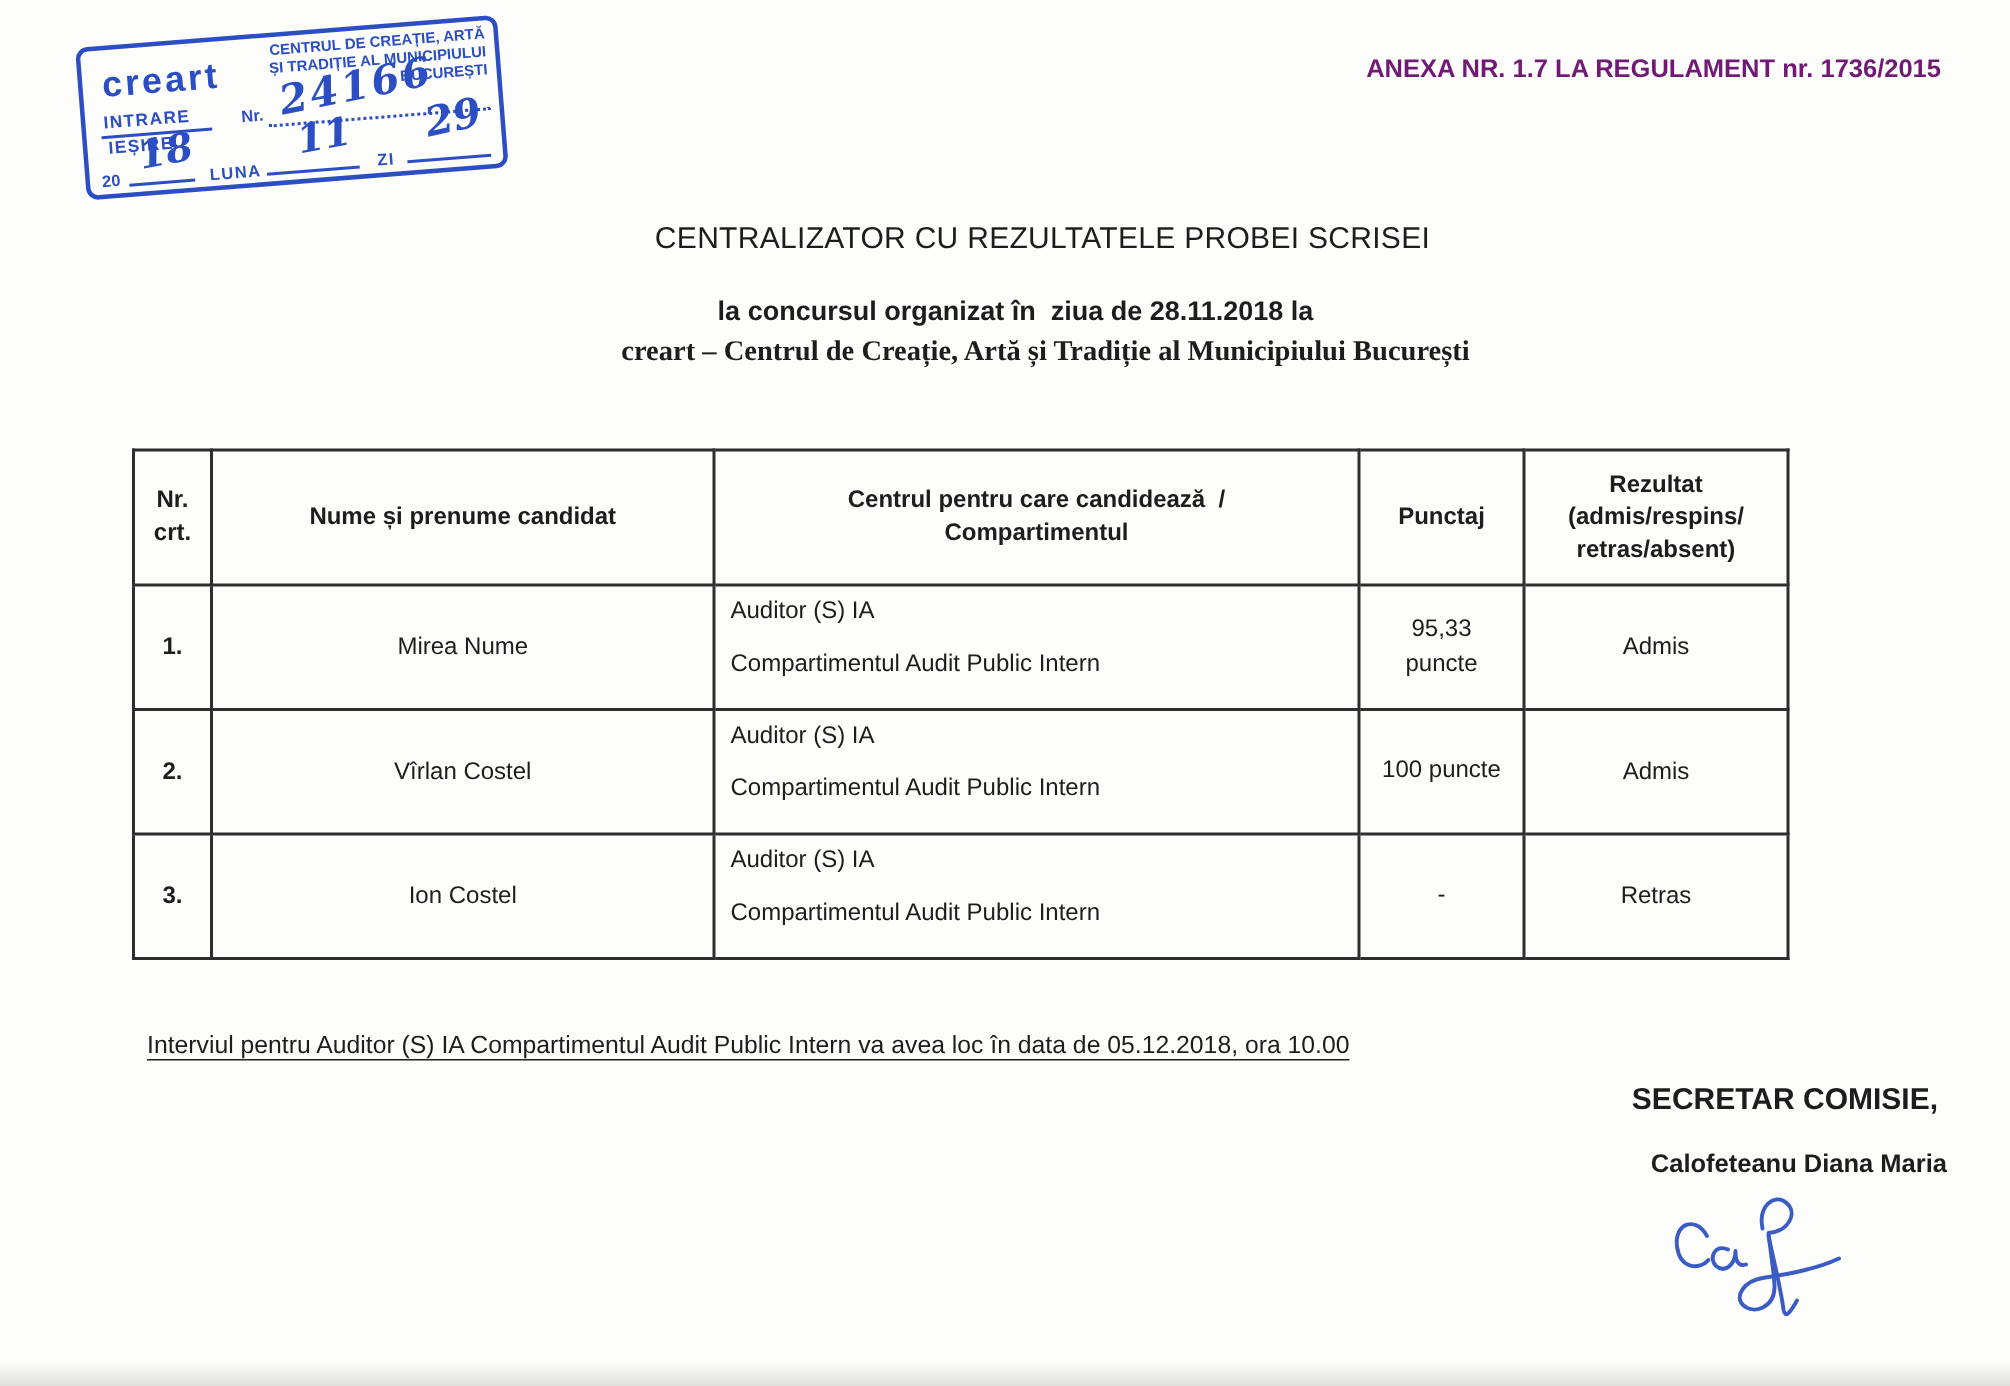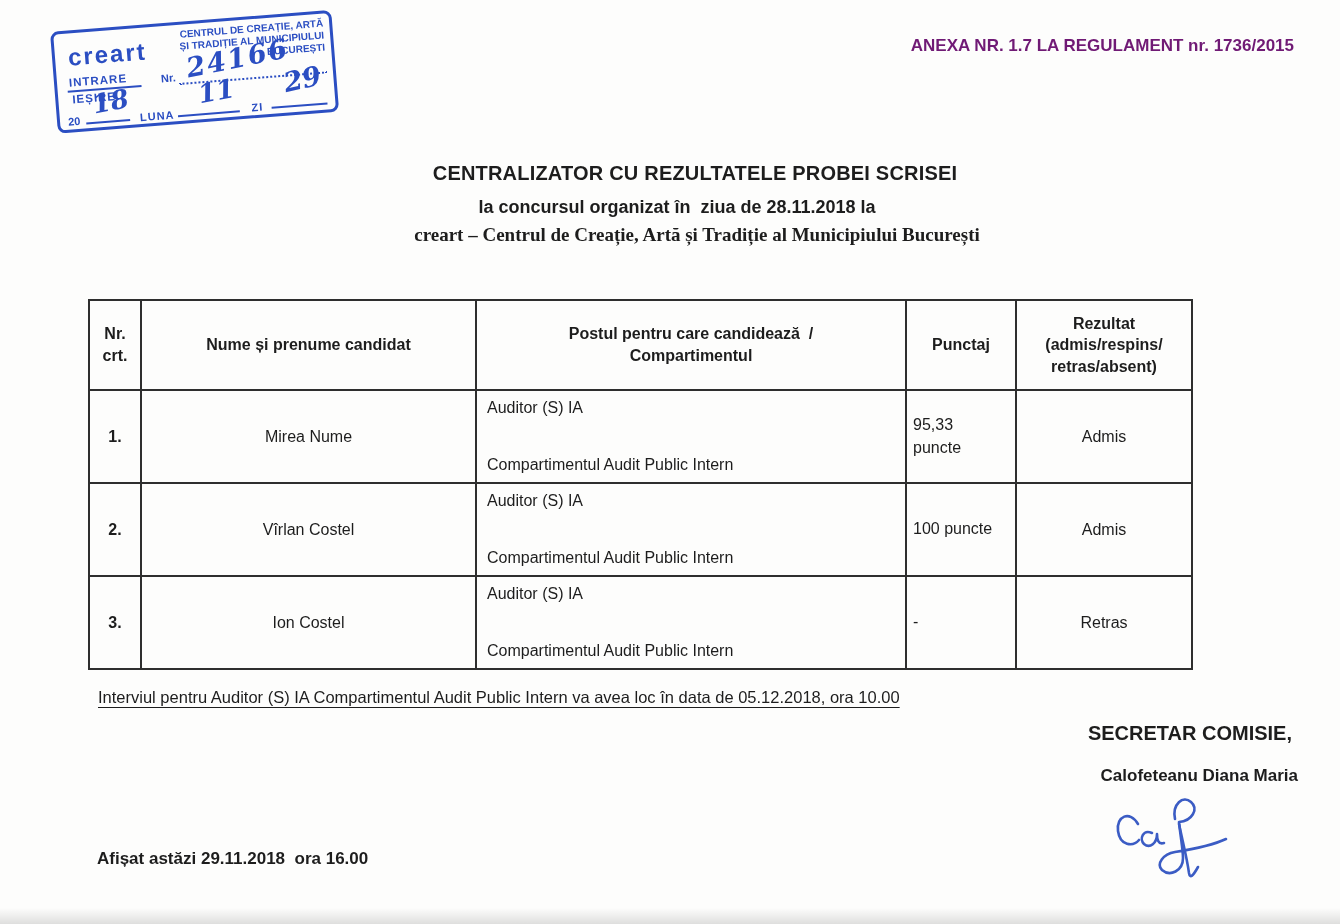--- a/index.html
+++ b/index.html
@@ -37,41 +37,41 @@
   .stamp-year-value { left:34px; top:56px; font-size:26px; transform:rotate(-6deg); }
   .stamp-luna-label { left:80px; top:83px; font-size:11px; font-weight:bold; letter-spacing:1px; }
   .stamp-luna-line { left:118px; top:74px; width:62px; height:18px; border-bottom:2px solid #2b4ec2; }
   .stamp-luna-value { left:140px; top:54px; font-size:26px; transform:rotate(-6deg); }
   .stamp-zi-label { left:192px; top:82px; font-size:11px; font-weight:bold; letter-spacing:1px; }
   .stamp-zi-line { left:212px; top:73px; width:56px; height:18px; border-bottom:2px solid #2b4ec2; }
   .stamp-zi-value { left:226px; top:48px; font-size:27px; transform:rotate(-8deg); }
 
   
   .annex { position:absolute; top:36px; right:46px; font-size:17px; font-weight:bold; color:#701a75; }
-  .doc-title { position:absolute; left:350px; top:162px; width:690px; text-align:center;
-               font-size:20px; font-weight:bold; letter-spacing:0.2px; }
+  .doc-title { position:absolute; left:350px; top:148px; width:690px; text-align:center;
+               font-size:20px; font-weight:normal; letter-spacing:0.2px; }
   .doc-sub1  { position:absolute; left:332px; top:197px; width:690px; text-align:center;
                font-size:18px; font-weight:bold; white-space:pre; }
   .doc-sub2  { position:absolute; left:352px; top:224px; width:690px; text-align:center;
                font-family:"Liberation Serif", serif; font-size:19px; font-weight:bold; }
 
   
   .results { position:absolute; left:88px; top:299px; border-collapse:collapse; table-layout:fixed; }
   .results th, .results td {
     border:2px solid #2e2e2e; font-size:16px; color:#1d1d1d;
     vertical-align:middle; padding:4px 6px;
   }
   .results th { font-weight:bold; text-align:center; white-space:pre-wrap; line-height:1.35; height:90px; }
   .results tbody tr { height:83px; }
   .c-nr   { text-align:center; font-weight:bold; }
   .c-name { text-align:center; }
   .c-post { text-align:left; padding:8px 6px 8px 10px !important; vertical-align:top !important; }
   .c-post .post-line { display:block; }
-  .c-post .post-line + .post-line { margin-top:39px; }
-  .c-score { text-align:left; white-space:pre-line; line-height:1.4;margin-top:42px; }
+  .c-post .post-line + .post-line { margin-top:17px; }
+  .c-score { text-align:center; white-space:pre-line; line-height:1.4;margin-top:42px; }
   .c-result { text-align:center; }
 
   
   .note { position:absolute; left:98px; top:688px; font-size:16.5px;
           text-decoration:underline; text-underline-offset:4px; }
   .sig-role { position:absolute; right:48px; top:722px; font-size:20px; font-weight:bold; }
   .sig-name { position:absolute; right:42px; top:766px; font-size:17px; font-weight:bold; }
   .signature { position:absolute; left:1112px; top:788px; width:120px; height:100px; }
   .posted { position:absolute; left:97px; top:849px; font-size:17px; font-weight:bold; white-space:pre; }
 </style>
@@ -113,21 +113,21 @@
         <col style="width:335px">
         <col style="width:430px">
         <col style="width:110px">
         <col style="width:176px">
     </colgroup>
     <thead>
       <tr>
         <th>Nr.
 crt.</th>
         <th>Nume și prenume candidat</th>
-        <th>Postul pentru care candidează  /
+        <th>Centrul pentru care candidează  /
 Compartimentul</th>
         <th>Punctaj</th>
         <th>Rezultat
 (admis/respins/
 retras/absent)</th>
       </tr>
     </thead>
     <tbody>
       <tr>
         <td class="c-nr">1.</td>
@@ -167,16 +167,15 @@
 
   <div class="sig-role">SECRETAR COMISIE,</div>
   <div class="sig-name">Calofeteanu Diana Maria</div>
   <svg class="signature" viewBox="0 0 120 100" fill="none" stroke="#3b5cc4" stroke-width="2.6" stroke-linecap="round" stroke-linejoin="round">
     <path d="M 26 36 C 18 22 4 28 6 43 C 8 58 21 59 27 52"></path>
     <path d="M 40 45 C 31 41 27 51 32 56 C 38 61 45 55 45 46 C 45 51 46 57 52 55"></path>
     <path d="M 63 31 C 60 16 71 7 79 14 C 87 21 80 33 67 34 C 69 52 71 62 71 70 C 71 83 58 89 50 82 C 44 76 51 66 63 64 C 82 61 99 58 114 51"></path>
     <path d="M 67 36 C 71 55 75 70 77 85 C 78 91 81 88 86 79"></path>
   </svg>
 
-  <div class="posted">Afișat astăzi 29.11.2018  ora 16.00</div>
 
   <div class="scan-edge-bottom"></div>
 </div>
 
 </body></html>

